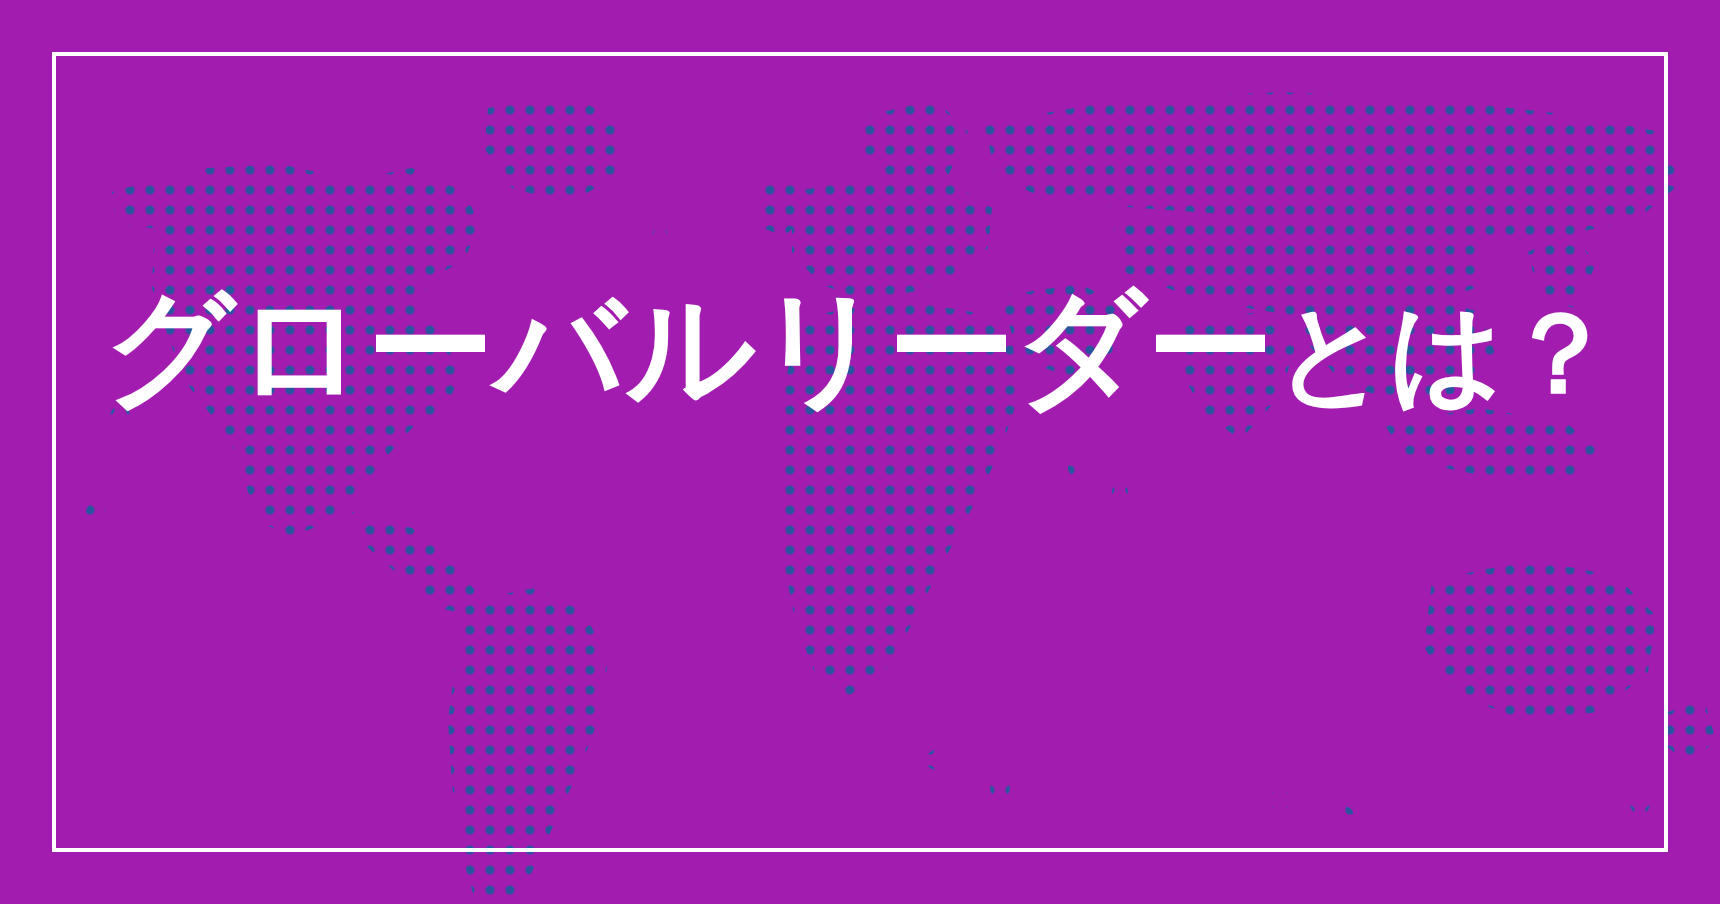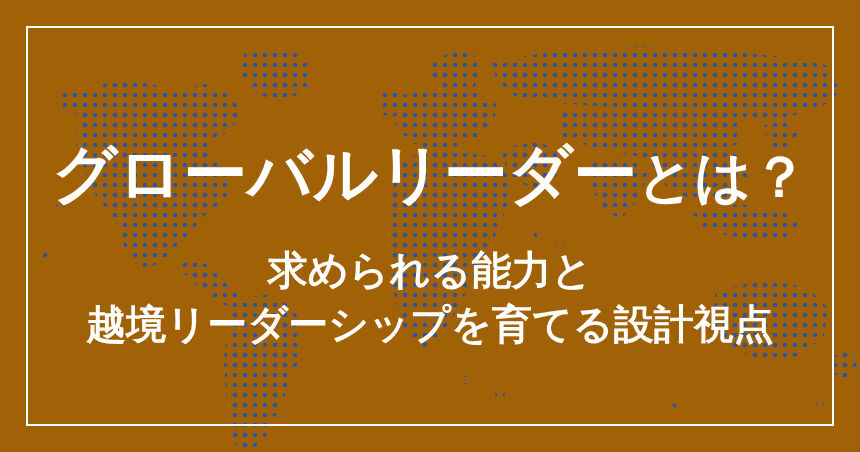--- a/index.html
+++ b/index.html
@@ -6,21 +6,21 @@
     margin: 0;
     padding: 0;
     background: #ffffff;
   }
 
   .banner {
     position: relative;
     width: 860px;
     height: 452px;
     overflow: hidden;
-    background-color: #a16207;
+    background-color: #a21caf;
     font-family: "Liberation Sans", "DejaVu Sans", sans-serif;
   }
 
   
   .map-layer {
     position: absolute;
     inset: 0;
     z-index: 1;
   }
   .map-layer svg {
@@ -164,19 +164,15 @@
       </defs>
       <rect x="0" y="0" width="860" height="452" fill="url(#dotgrid)" mask="url(#landmask)"></rect>
     </svg>
   </div>
 
   <div class="frame"></div>
 
   <div class="content">
     <h1 class="title"><span>グローバルリーダー</span><span class="tail">とは？</span></h1>
 
-    <p class="subtitle">
-      <span class="line">求められる能力と</span>
-      <span class="line">越境リーダーシップを育てる設計視点</span>
-    </p>
   </div>
 
 </div>
 
 </body></html>

